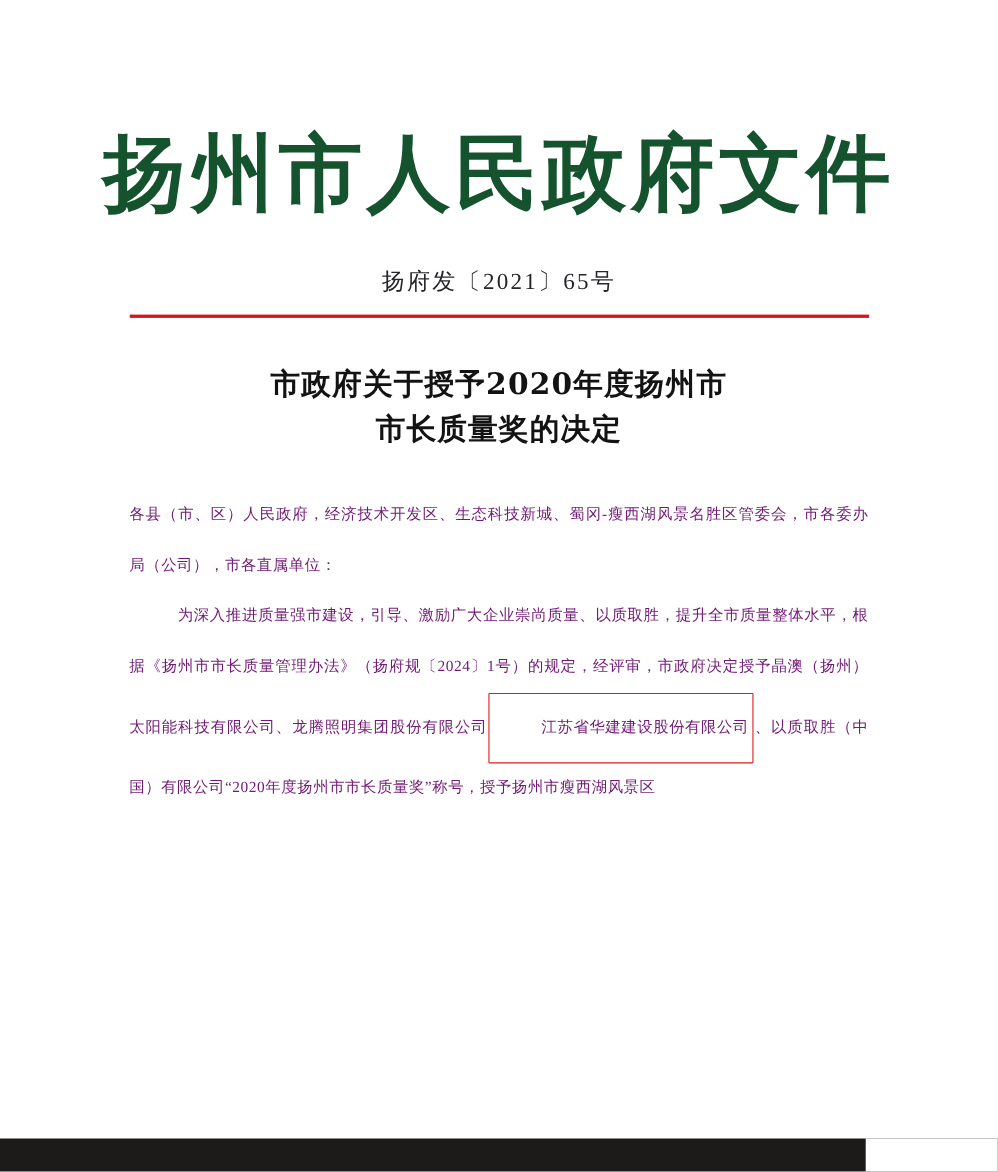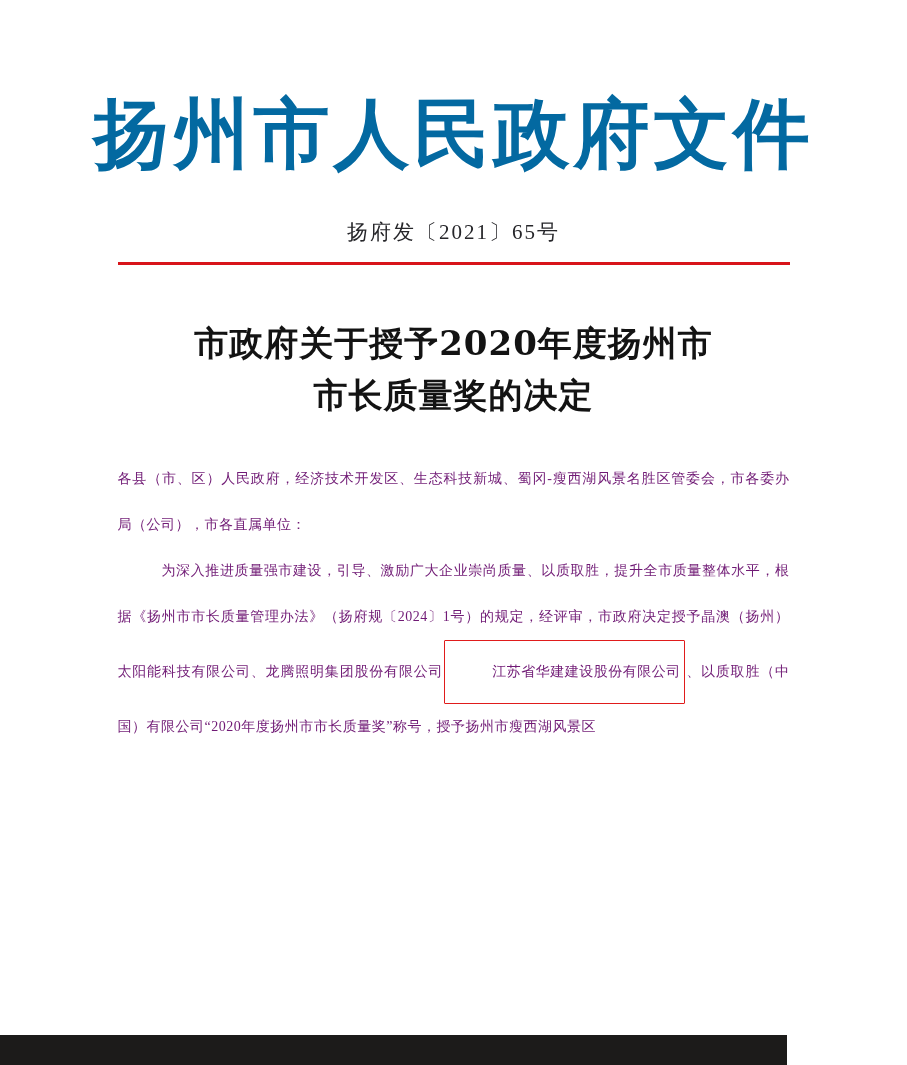--- a/index.html
+++ b/index.html
@@ -35,27 +35,27 @@
     position: absolute;
     right: 0;
     top: 0;
     width: 120px;
     height: 30px;
     background: #ffffff;
   }
 
   .doc-title {
     text-align: center;
-    color: #0369a1;
+    color: #14532d;
     font-family: "DejaVu Serif", "Liberation Serif", serif;
     font-weight: bold;
     font-size: 76px;
     letter-spacing: 4px;
     margin: 0;
-    padding-top: 92px;
+    padding-top: 116px;
     line-height: 1.1;
     white-space: nowrap;
   }
 
   .doc-number {
     text-align: center;
     font-size: 21px;
     letter-spacing: 2px;
     margin-top: 42px;
     color: #26262a;
@@ -65,23 +65,23 @@
   .red-rule {
     margin: 16px auto 0 auto;
     width: 672px;
     height: 3px;
     background: #d8141a;
   }
 
   .subject {
     text-align: center;
     font-weight: bold;
-    font-size: 34px;
+    font-size: 27px;
     line-height: 1.55;
-    margin-top: 52px;
+    margin-top: 40px;
     letter-spacing: 1px;
     color: #131313;
     font-family: "DejaVu Serif", "Liberation Serif", serif;
   }
 
   .body-block {
     width: 672px;
     margin: 34px auto 0 auto;
     font-size: 14px;
     line-height: 46px;

